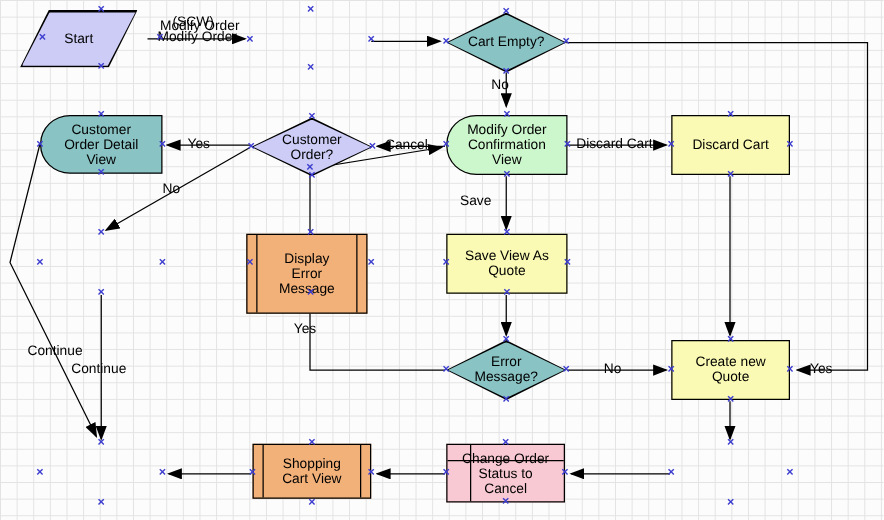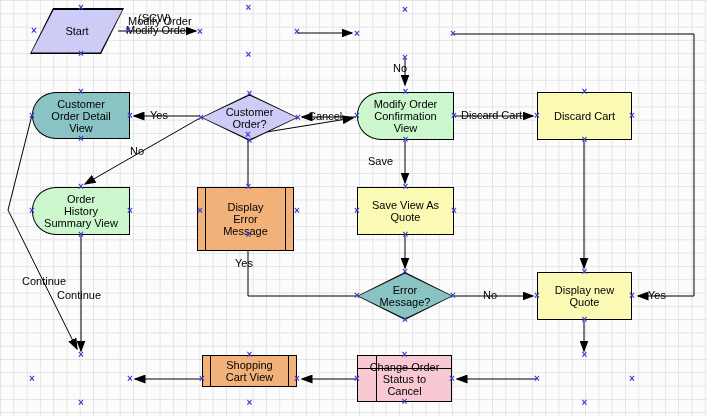--- a/index.html
+++ b/index.html
@@ -73,27 +73,32 @@
     <polyline points="405,236 405,268" marker-end="url(#ah)"></polyline>
     <polyline points="356,296 248,296 248,240" marker-end="url(#ah)"></polyline>
     <polyline points="454,296 533,296" marker-end="url(#ah)"></polyline>
     <polyline points="584,141 584,268" marker-end="url(#ah)"></polyline>
     <polyline points="584,321 584,351" marker-end="url(#ah)"></polyline>
     <polyline points="536,379 457,379" marker-end="url(#ah)"></polyline>
     <polyline points="356,379 302,379" marker-end="url(#ah)"></polyline>
     <polyline points="201,379 135,379" marker-end="url(#ah)"></polyline>
   </svg>
 
-  <div class="node para c-lavender" style="left:30px;top:8px;width:94px;height:46px">
+  <div class="node para c-lavender" style="left:16px;top:8px;width:94px;height:46px">
     <span class="shape-bg"></span>
     <span class="shape-fg"></span>
     <span class="lbl">Start</span>
   </div>
 
 
+  <div class="node diamond c-teal" style="left:357px;top:10px;width:96px;height:48px">
+    <span class="shape-bg"></span>
+    <span class="shape-fg"></span>
+    <span class="lbl">Cart Empty?</span>
+  </div>
 
   <div class="node view c-teal" style="left:32px;top:92px;width:98px;height:47px">
     <span class="lbl">Customer
 Order Detail
 View</span>
   </div>
 
   <div class="node diamond c-lavender" style="left:201px;top:94px;width:97px;height:47px">
     <span class="shape-bg"></span>
     <span class="shape-fg"></span>
@@ -104,51 +109,46 @@
   <div class="node view c-green" style="left:357px;top:92px;width:97px;height:48px">
     <span class="lbl">Modify Order
 Confirmation
 View</span>
   </div>
 
   <div class="node rect c-yellow" style="left:537px;top:92px;width:95px;height:48px">
     <span class="lbl">Discard Cart</span>
   </div>
 
-  <div class="node view c-green" style="left:32px;top:187px;width:98px;height:48px">
-    <span class="lbl">Order
-History
-Summary View</span>
-  </div>
 
   <div class="node multibar c-orange" style="left:197px;top:187px;width:97px;height:64px">
     <span class="lbl">Display
 Error
 Message</span>
   </div>
 
   <div class="node rect c-yellow" style="left:357px;top:187px;width:97px;height:48px">
     <span class="lbl">Save View As
 Quote</span>
   </div>
 
   <div class="node diamond c-teal" style="left:357px;top:272px;width:96px;height:48px">
     <span class="shape-bg"></span>
     <span class="shape-fg"></span>
     <span class="lbl">Error
 Message?</span>
   </div>
 
   <div class="node rect c-yellow" style="left:537px;top:272px;width:95px;height:48px">
-    <span class="lbl">Display new
+    <span class="lbl">Create new
 Quote</span>
   </div>
 
 
-  <div class="node multibar c-orange" style="left:202px;top:355px;width:95px;height:32px">
+  <div class="node multibar c-orange" style="left:202px;top:355px;width:95px;height:44px">
     <span class="lbl">Shopping
 Cart View</span>
   </div>
 
   <div class="node oper c-pink" style="left:357px;top:355px;width:95px;height:47px">
     <span class="lbl">Change Order
 Status to
 Cancel</span>
   </div>
 

